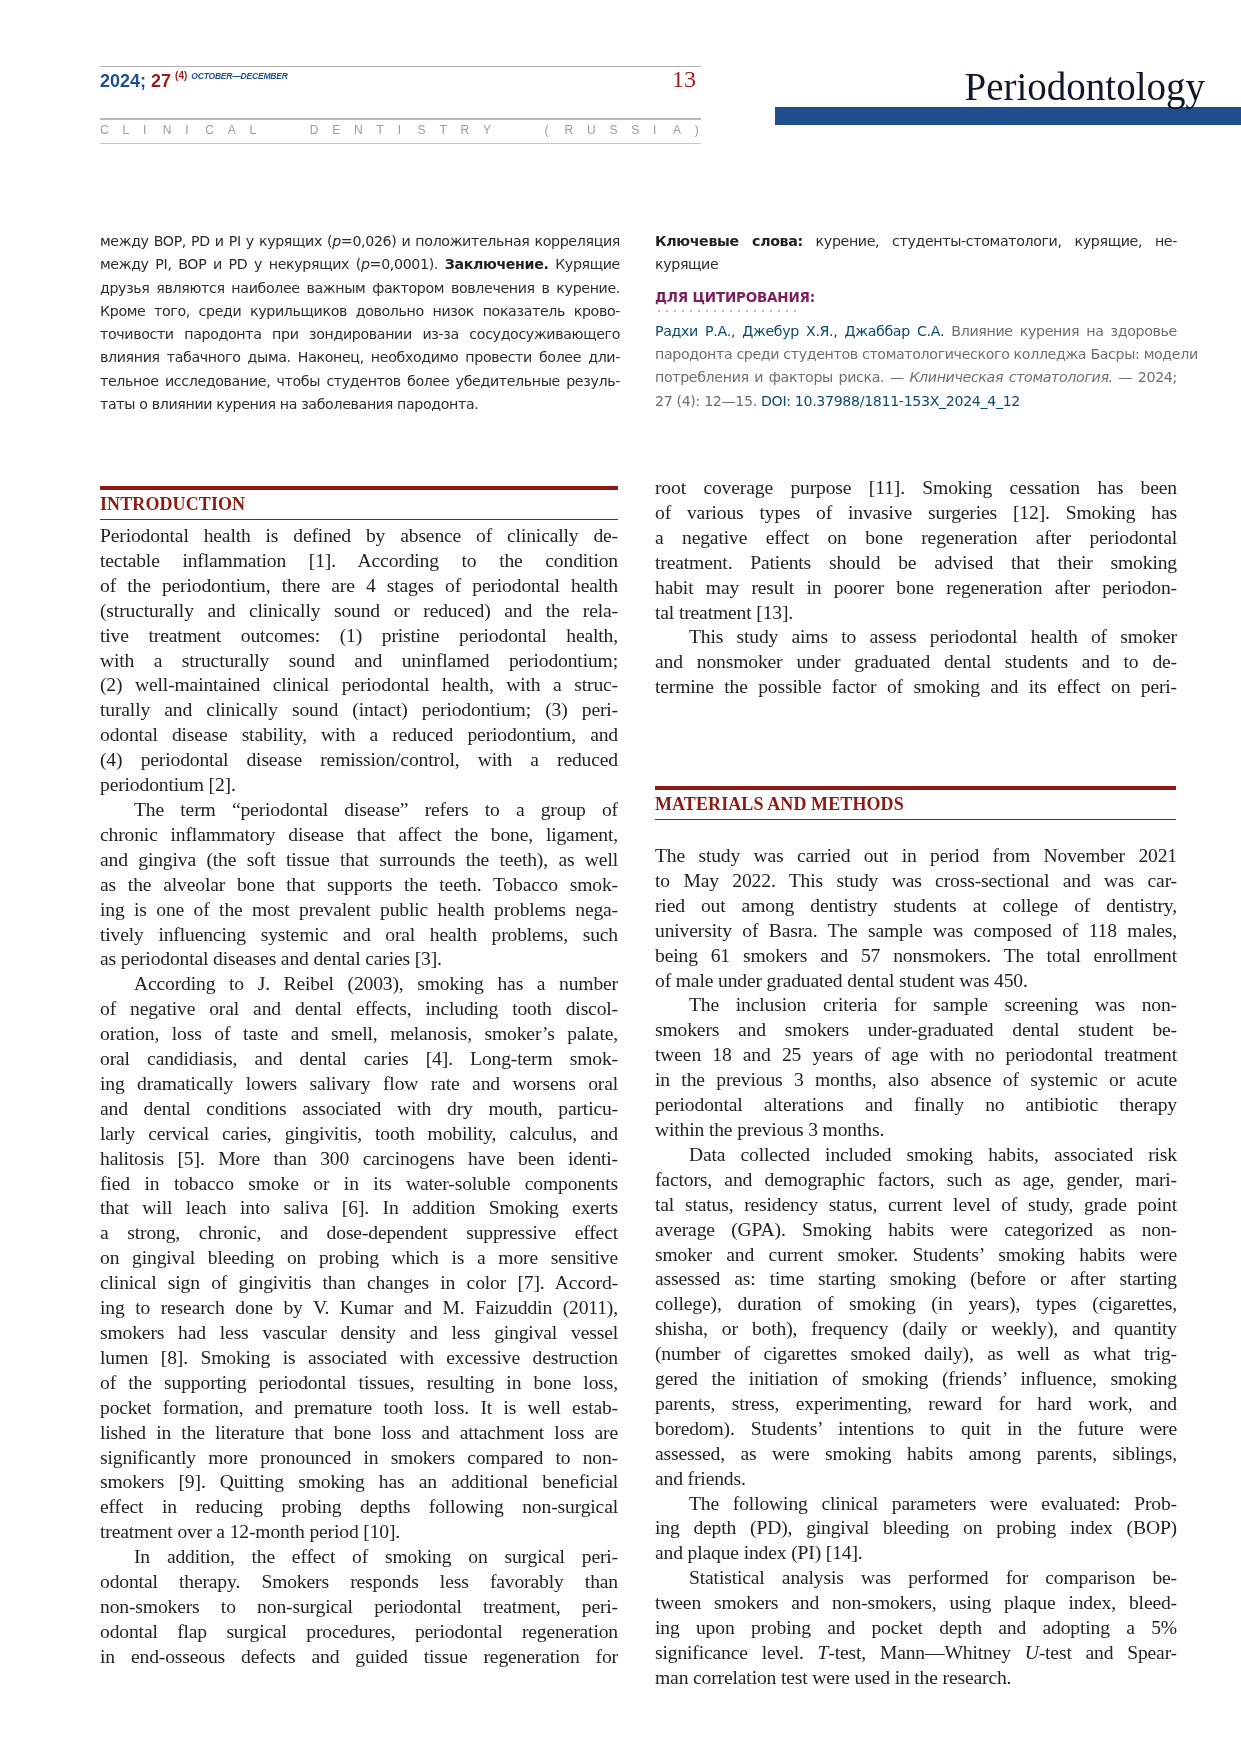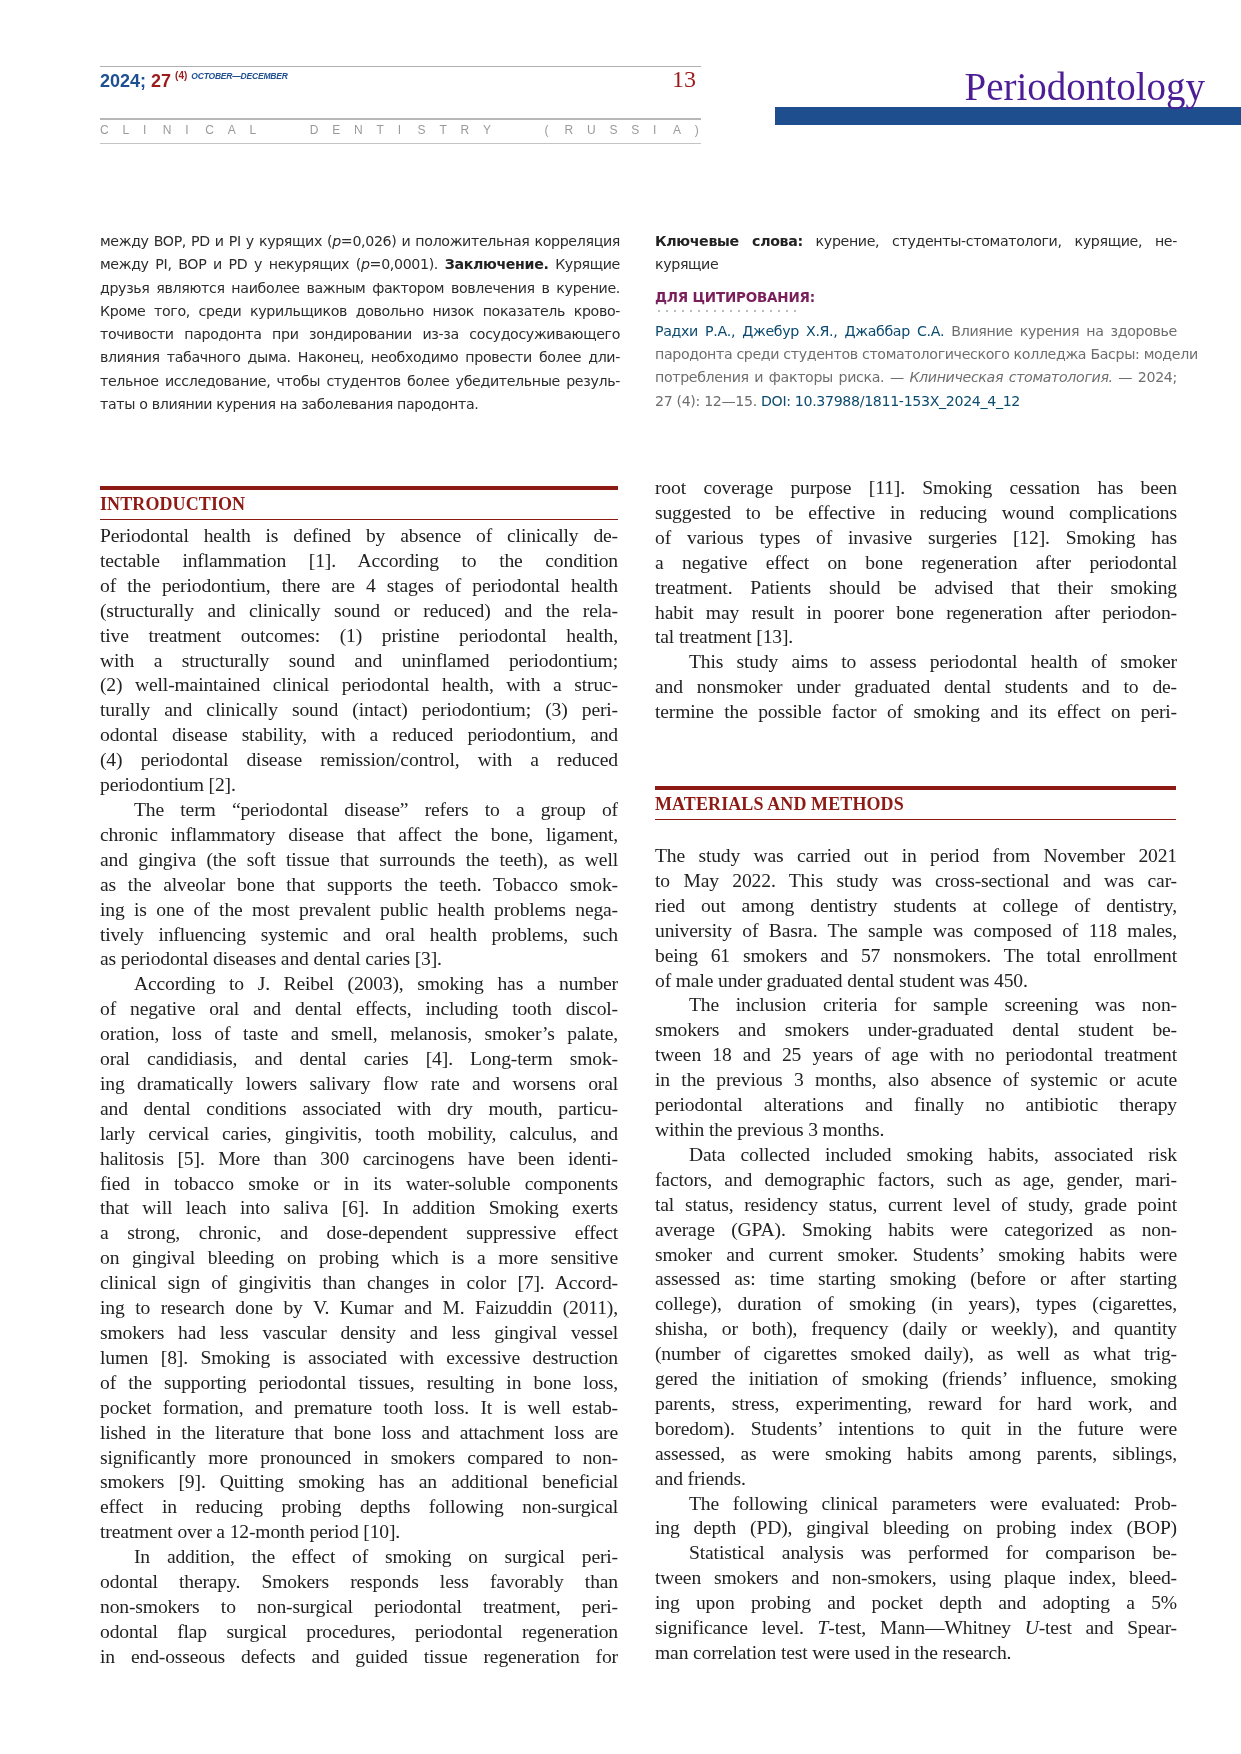--- a/index.html
+++ b/index.html
@@ -9,21 +9,21 @@
   
   .hdr-topline { left: 100px; top: 66px; width: 601px; height: 1px; background: #b0b0b0; }
   .hdr-issue { left: 100px; top: 70px; font-family: "Liberation Sans", sans-serif; font-weight: bold; font-size: 18px; color: #1d4f91; white-space: nowrap; }
   .hdr-issue .vol { color: #9b1b1b; }
   .hdr-issue .num { color: #9b1b1b; font-size: 10px; vertical-align: 8px; margin-left: 4px; }
   .hdr-issue .months { color: #1d4f91; font-size: 8.5px; font-style: italic; vertical-align: 8px; margin-left: 4px; letter-spacing: -0.2px; }
   .hdr-page { left: 672px; top: 66px; font-family: "Liberation Serif", serif; font-size: 24px; color: #9b1b1b; }
   .hdr-midline { left: 100px; top: 118px; width: 601px; height: 2px; background: #b7b7b7; }
   .hdr-journal { left: 100px; top: 123px; width: 601px; font-family: "Liberation Sans", sans-serif; font-size: 12px; color: #9a9a9a; white-space: nowrap; display: flex; justify-content: space-between; }
   .hdr-botline { left: 100px; top: 143px; width: 601px; height: 1px; background: #c4c4c4; }
-  .hdr-section { left: 700px; top: 64px; width: 505px; text-align: right; font-family: "Liberation Serif", serif; font-size: 39px; color: #4c1d95; white-space: nowrap; }
+  .hdr-section { left: 700px; top: 64px; width: 505px; text-align: right; font-family: "Liberation Serif", serif; font-size: 39px; color: #0f172a; white-space: nowrap; }
   .hdr-bar { left: 775px; top: 107px; width: 466px; height: 18px; background: #1f4e8f; }
 
   
   .ru { font-family: "DejaVu Sans", sans-serif; font-size: 14.2px; color: #2c2c2c; letter-spacing: -0.35px; line-height: 23.3px; }
   .ru-left { left: 100px; top: 230px; width: 520px; }
   .ru-right { left: 655px; top: 230px; width: 522px; }
   .line { display: block; white-space: nowrap; text-align: justify; text-align-last: justify; }
   .line.last { text-align-last: left; }
   .ru b { font-weight: bold; color: #222; margin-top: 30px; }
   .cite-label { display: block; margin-top: 9px; color: #7a1f5c; font-weight: bold; font-size: 13.5px; letter-spacing: -0.2px; }
@@ -169,21 +169,20 @@
       <span class="line" style="padding-left: 34px;">In addition, the effect of smoking on surgical peri-</span>
       <span class="line">odontal therapy. Smokers responds less favorably than</span>
       <span class="line">non-smokers to non-surgical periodontal treatment, peri-</span>
       <span class="line">odontal flap surgical procedures, periodontal regeneration</span>
       <span class="line">in end-osseous defects and guided tissue regeneration for</span>
     </div>
   </div>
 <div class="abs col col-right" id="intro-right">
     <div>
       <span class="line">root coverage purpose [11]. Smoking cessation has been</span>
-      <span class="line">suggested to be effective in reducing wound complications</span>
       <span class="line">of various types of invasive surgeries [12]. Smoking has</span>
       <span class="line">a negative effect on bone regeneration after periodontal</span>
       <span class="line">treatment. Patients should be advised that their smoking</span>
       <span class="line">habit may result in poorer bone regeneration after periodon-</span>
       <span class="line last">tal treatment [13].</span>
     </div>
     <div>
       <span class="line" style="padding-left: 34px;">This study aims to assess periodontal health of smoker</span>
       <span class="line">and nonsmoker under graduated dental students and to de-</span>
       <span class="line">termine the possible factor of smoking and its effect on peri-</span>
@@ -218,20 +217,21 @@
       <span class="line">(number of cigarettes smoked daily), as well as what trig-</span>
       <span class="line">gered the initiation of smoking (friends’ influence, smoking</span>
       <span class="line">parents, stress, experimenting, reward for hard work, and</span>
       <span class="line">boredom). Students’ intentions to quit in the future were</span>
       <span class="line">assessed, as were smoking habits among parents, siblings,</span>
       <span class="line last">and friends.</span>
     </div>
     <div>
       <span class="line" style="padding-left: 34px;">The following clinical parameters were evaluated: Prob-</span>
       <span class="line">ing depth (PD), gingival bleeding on probing index (BOP)</span>
+      <span class="line last">and plaque index (PI) [14].</span>
     </div>
     <div>
       <span class="line" style="padding-left: 34px;">Statistical analysis was performed for comparison be-</span>
       <span class="line">tween smokers and non-smokers, using plaque index, bleed-</span>
       <span class="line">ing upon probing and pocket depth and adopting a 5%</span>
       <span class="line">significance level. <i>T</i>-test, Mann—Whitney <i>U</i>-test and Spear-</span>
       <span class="line last">man correlation test were used in the research.</span>
     </div>
   </div>
 

